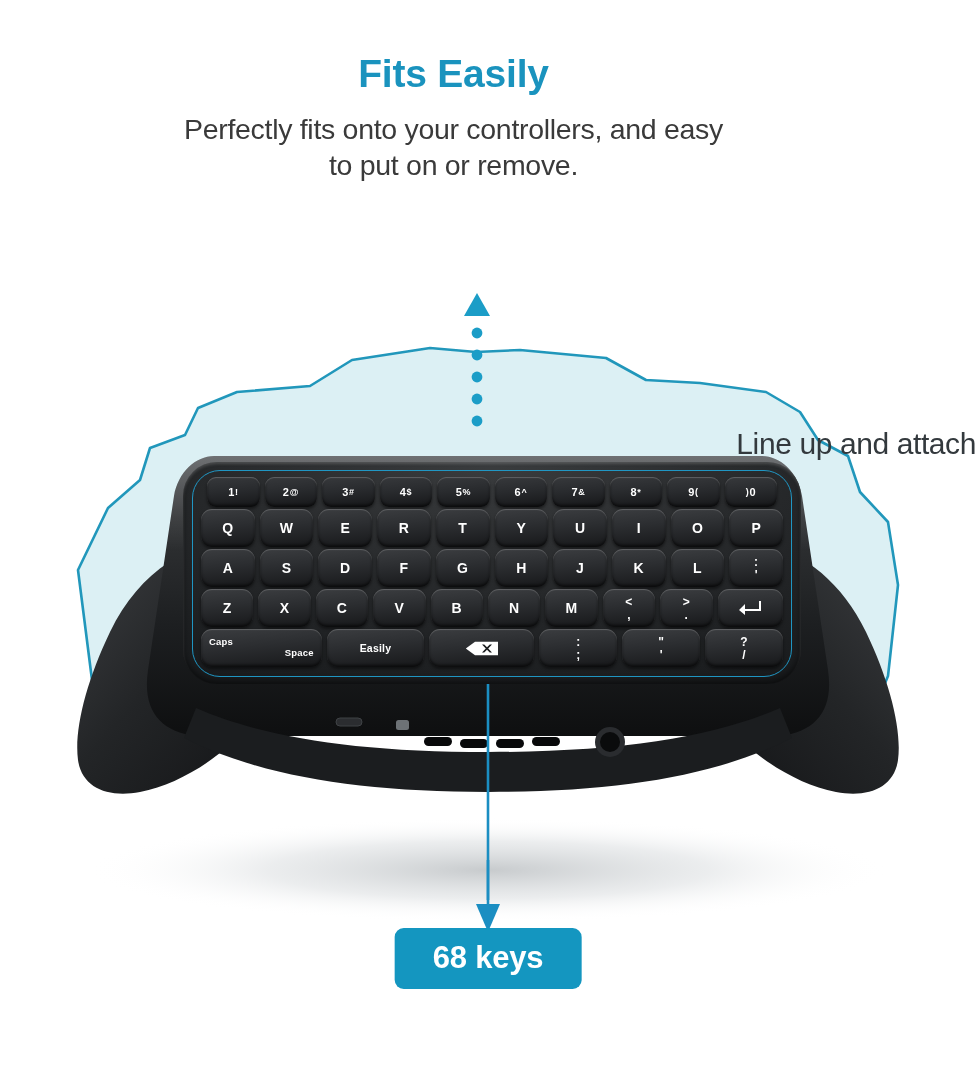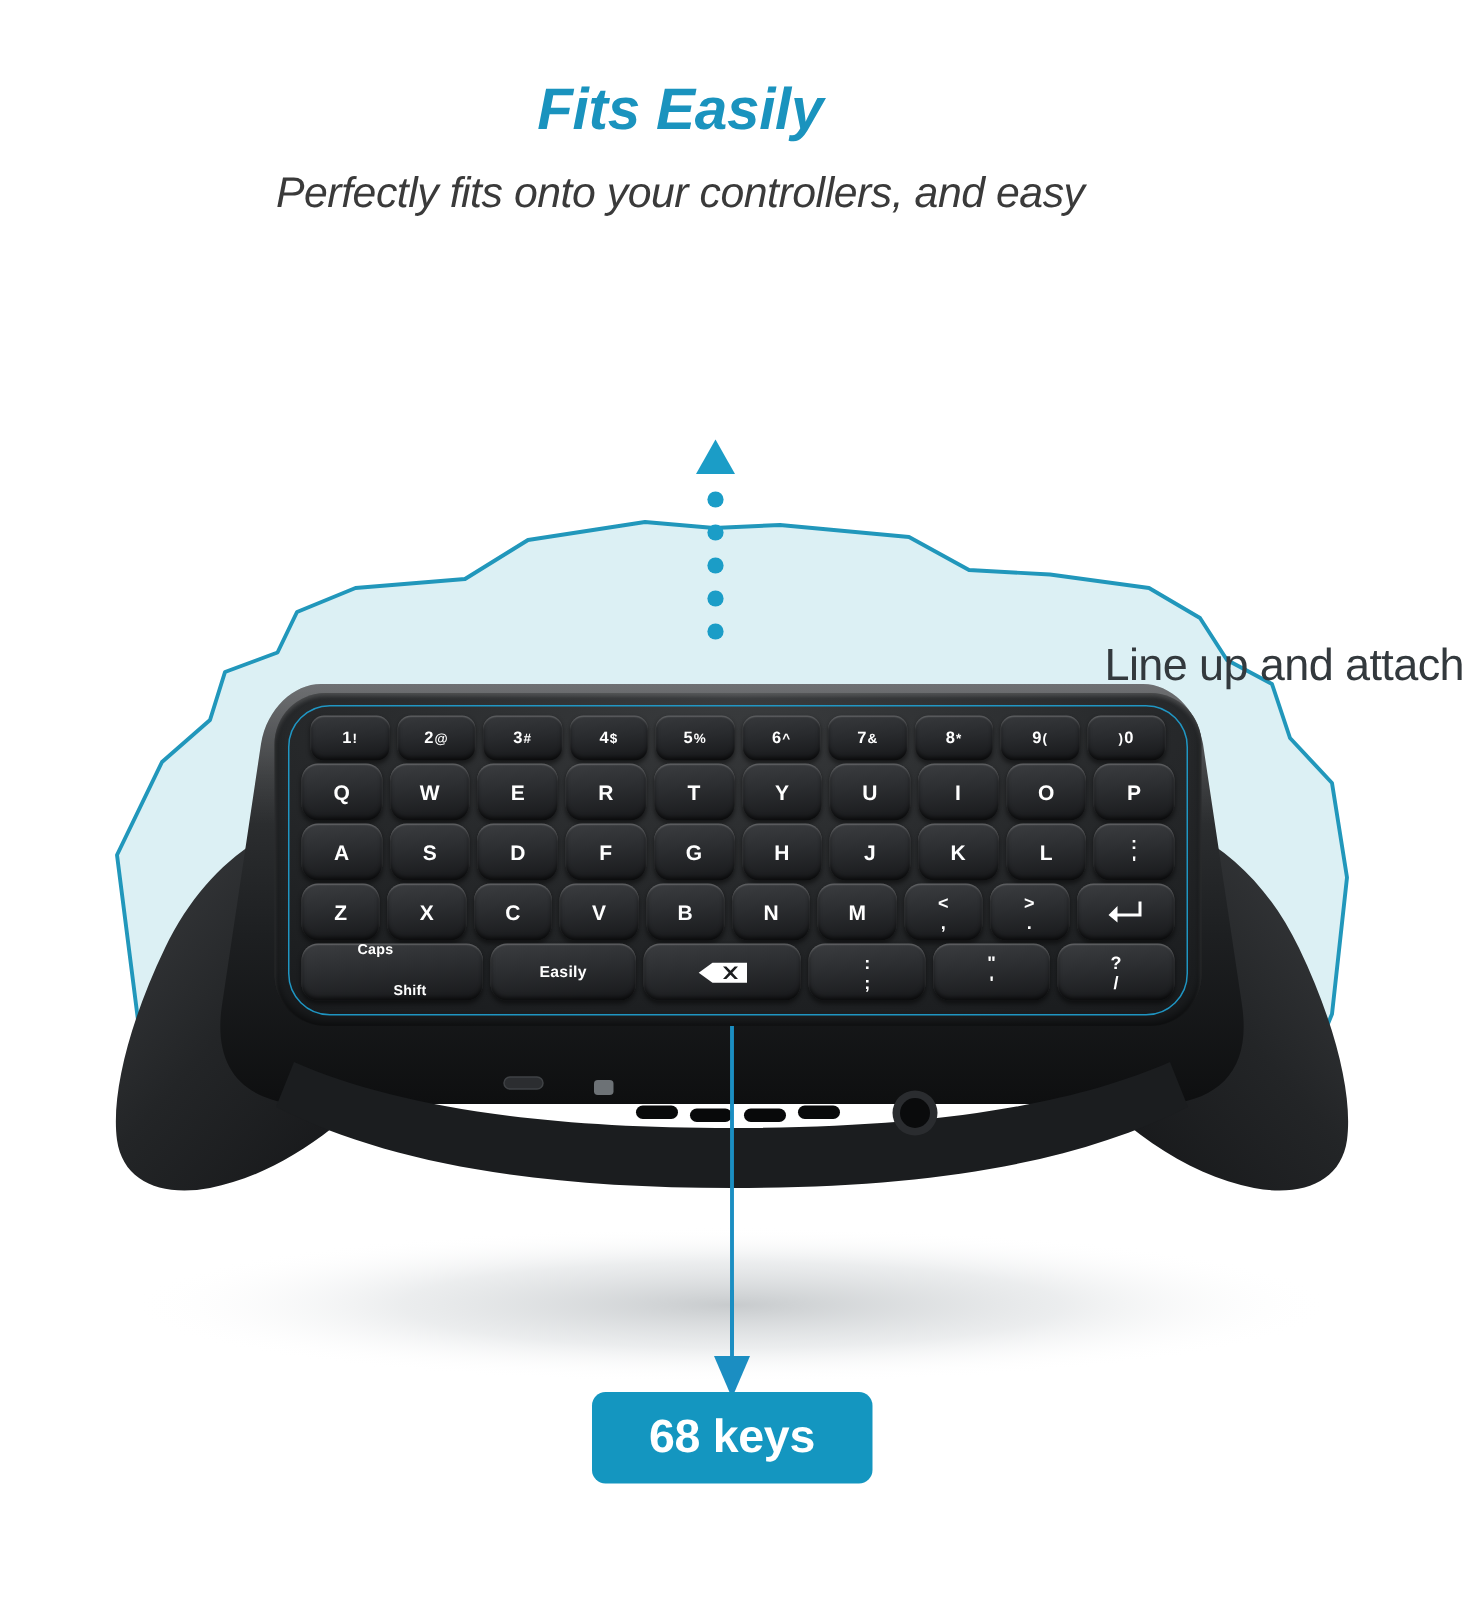--- a/index.html
+++ b/index.html
@@ -20,21 +20,20 @@
     background: #ffffff;
   }
 
   
   .header {
     position: absolute;
     top: 52px;
     left: 0;
     width: 907px;
     text-align: center;
-    font-style: italic;
   }
   .headline {
     font-size: 39px;
     font-weight: bold;
     color: #1a93be;
     letter-spacing: -0.2px;
     line-height: 1.15;
   }
   .subhead {
     margin-top: 14px;
@@ -161,20 +160,21 @@
     font-size: 12px;
     gap: 1px;
   }
   .dual .top { font-size: 12px; }
   .dual .bot { font-size: 12px; }
 
   .key.caps {
     flex: 1.55 1 0;
     font-size: 9.5px;
     line-height: 1.15;
+    flex-direction: column;
   }
   .key.caps .l1 { align-self: flex-start; padding-left: 8px; }
   .key.caps .l2 { align-self: flex-end; padding-right: 8px; }
   .key.shift { flex: 1.25 1 0; font-size: 10.5px; }
   .key.bksp  { flex: 1.35 1 0; }
   .key.space { flex: 5.6 1 0; font-size: 17px; }
   .key.enter { flex: 1.25 1 0; }
 
   .glyph-bksp {
     width: 34px; height: 15px;
@@ -204,20 +204,21 @@
 </style>
 </head>
 <body>
 
 <div id="page">
 
   <div class="header">
     <div class="headline">Fits Easily</div>
     <div class="subhead">
       <div>Perfectly fits onto your controllers, and easy</div>
+      <div>to put on or remove.</div>
     </div>
   </div>
 
   <div class="scene">
 
     <svg width="976" height="840" viewBox="0 0 976 840">
       <defs>
         <linearGradient id="bodyGrad" x1="0" y1="0" x2="0" y2="1">
           <stop offset="0%" stop-color="#4a4c4f"></stop>
           <stop offset="22%" stop-color="#313335"></stop>
@@ -439,21 +440,21 @@
           <div class="key enter">
             <svg class="glyph-enter" viewBox="0 0 24 16">
               <path d="M 21 1 L 21 9 L 7 9 L 7 4 L 1 10 L 7 15 L 7 11 L 23 11 L 23 1 Z" fill="#ffffff"></path>
             </svg>
           </div>
         </div>
 
         <div class="krow r5">
           <div class="key caps">
             <span class="l1">Caps</span>
-            <span class="l2">Shift</span>
+            <span class="l2">Space</span>
           </div>
           <div class="key shift">Easily</div>
           <div class="key bksp">
             <svg class="glyph-bksp" viewBox="0 0 34 15">
               <path d="M 10 0.8 L 33 0.8 L 33 14.2 L 10 14.2 L 0.8 7.5 Z" fill="#ffffff"></path>
               <path d="M 17 3.4 L 19.2 3.4 L 22 6.2 L 24.8 3.4 L 27 3.4 L 23.2 7.5 L 27 11.6 L 24.8 11.6 L 22 8.8 L 19.2 11.6 L 17 11.6 L 20.8 7.5 Z" fill="#1a1c1e"></path>
             </svg>
           </div>
           <div class="key dual">
             <span class="top">:</span>

